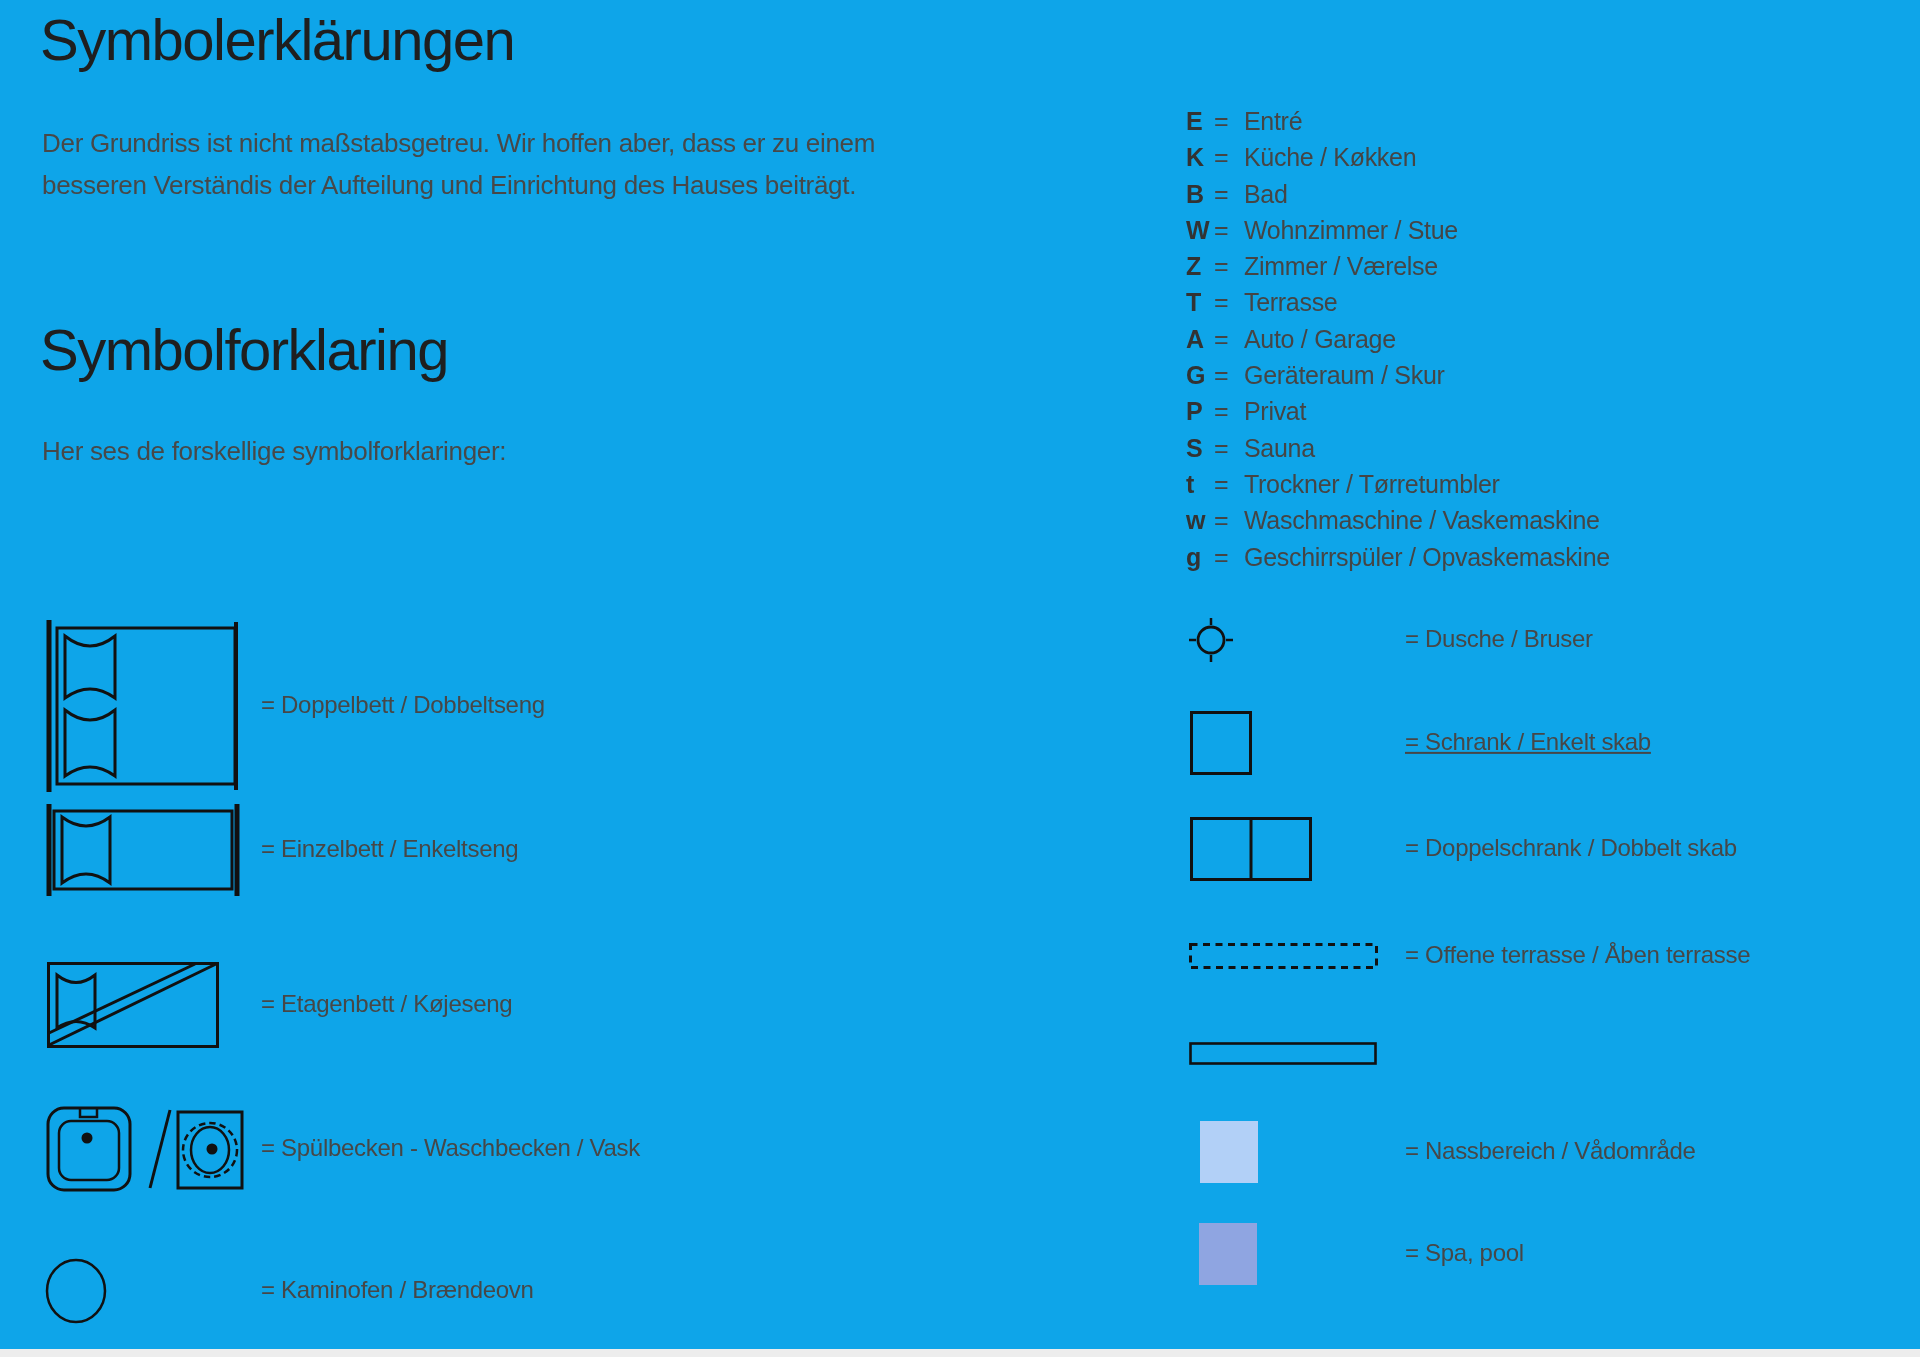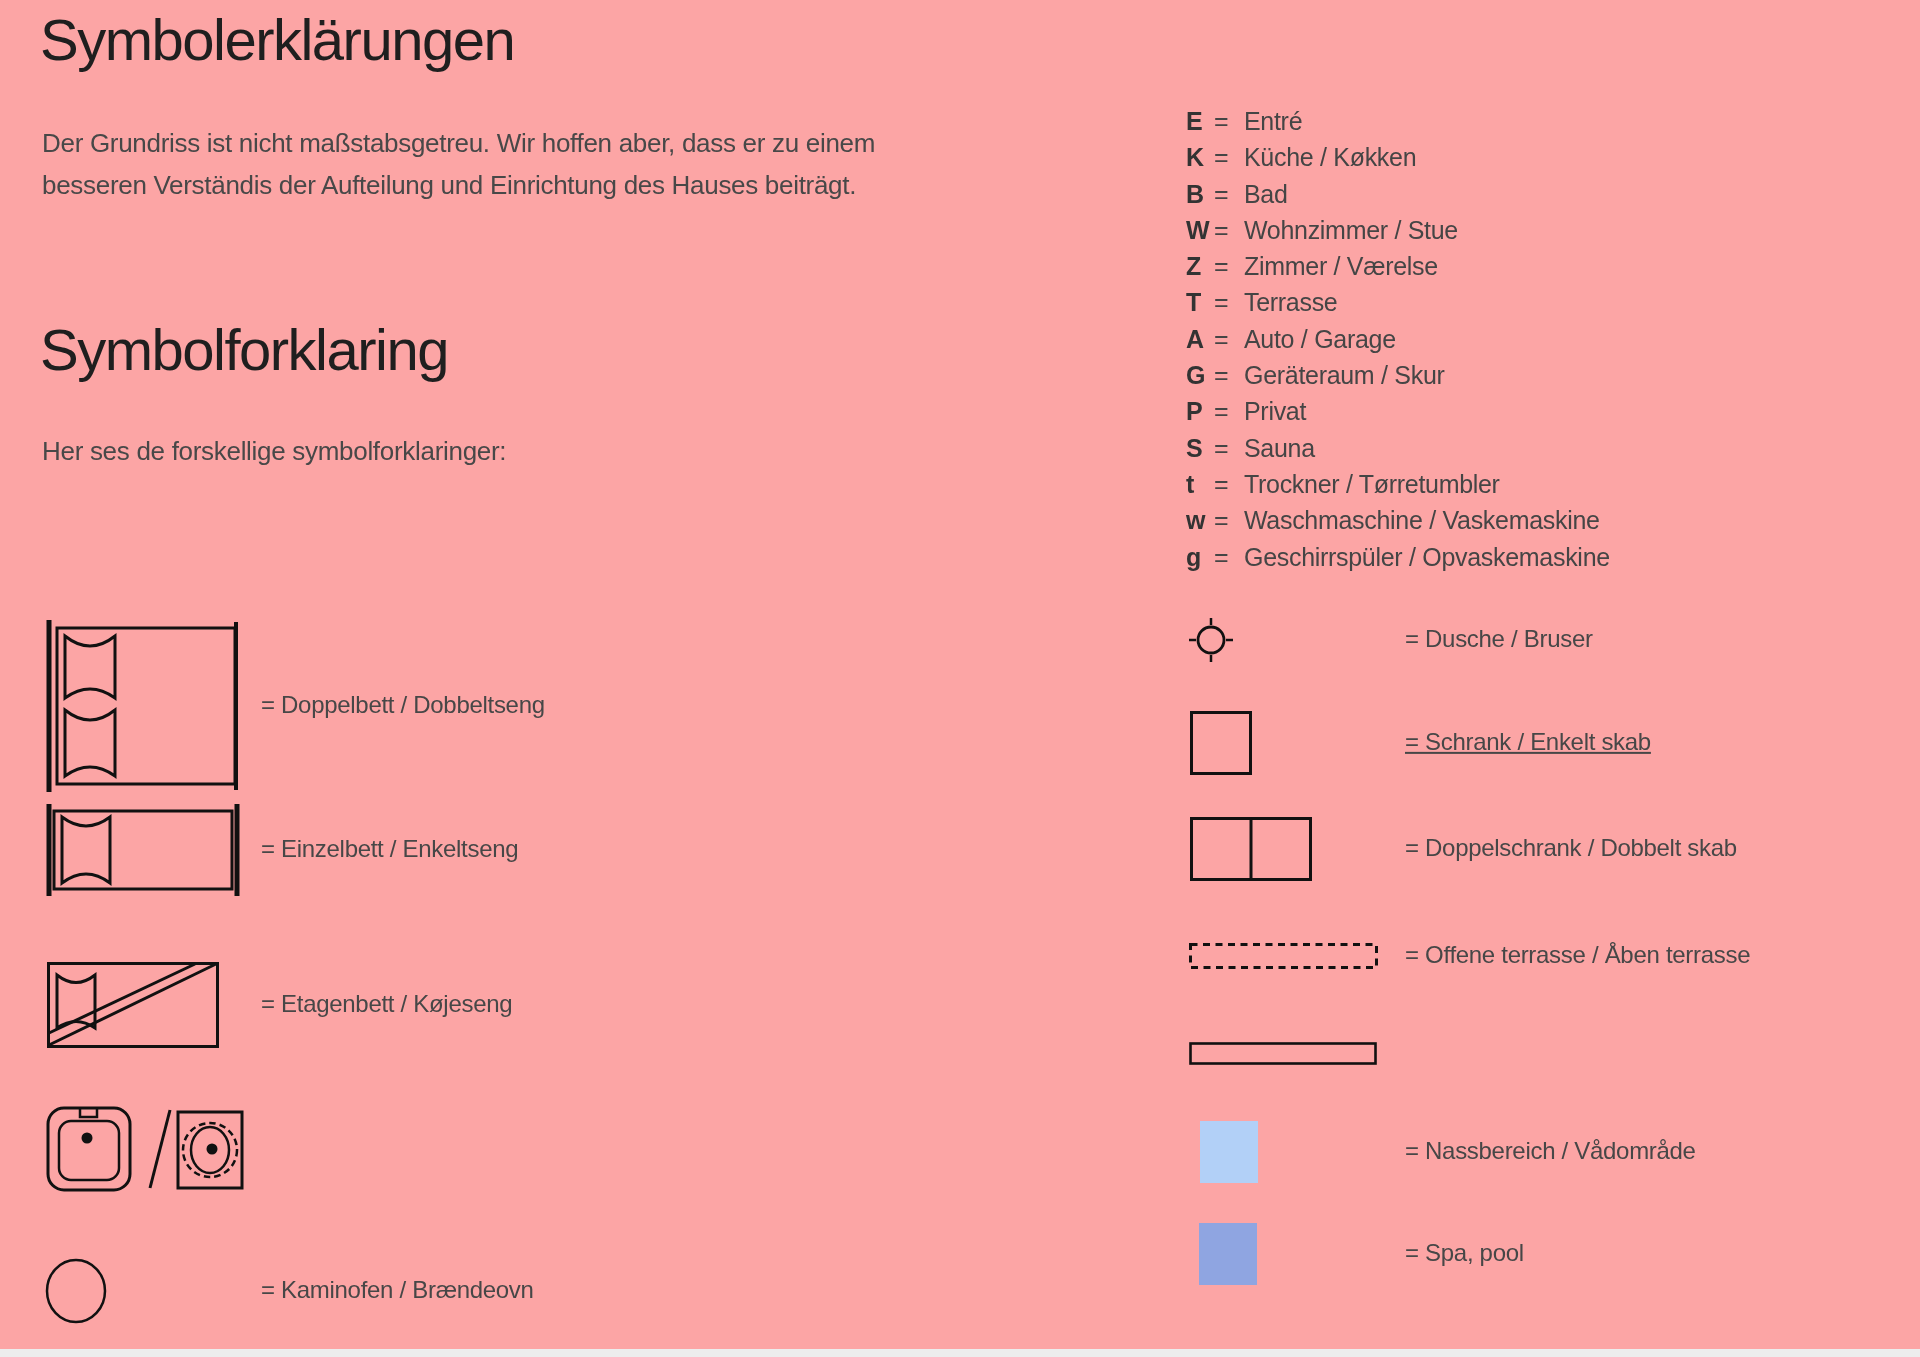--- a/index.html
+++ b/index.html
@@ -1,18 +1,18 @@
 <!DOCTYPE html>
 <html><head>
 <meta charset="utf-8">
 <style>
   * { margin:0; padding:0; box-sizing:border-box; }
   html,body { background:#ffffff; }
   .page {
-    position:relative; width:1920px; height:1357px; background:#fca5a5;
+    position:relative; width:1920px; height:1357px; background:#0ea5e9;
     font-family:"Liberation Sans", sans-serif; overflow:hidden;
   }
   .title {
     position:absolute; font-size:58px; font-weight:400; color:#1f1f1f;
     letter-spacing:-1.5px; white-space:nowrap;
   }
   .para {
     position:absolute; font-size:26px; color:#484848; line-height:42px;
     letter-spacing:-0.3px; white-space:nowrap;
   }
@@ -151,20 +151,21 @@
       <path d="M34,5 L34,13 L51,13 L51,5" stroke-width="2.5"></path>
       <rect x="13" y="17" width="60" height="59" rx="12" stroke-width="2.5"></rect>
       <circle cx="41" cy="34" r="5.5" fill="#111111" stroke="none"></circle>
       <line x1="104" y1="84" x2="124" y2="6" stroke-width="3"></line>
       <rect x="132" y="8" width="64" height="76" stroke-width="3"></rect>
       <circle cx="164" cy="46" r="27" stroke-width="2.5" stroke-dasharray="6.5 4"></circle>
       <ellipse cx="164" cy="46" rx="19" ry="23" stroke-width="2.5"></ellipse>
       <circle cx="166" cy="45" r="5.5" fill="#111111" stroke="none"></circle>
     </svg>
   </div>
+  <div class="sym-label" style="left:261px; top:1149px;">= Spülbecken - Waschbecken / Vask</div>
 
   <div class="sym-icon" style="left:44px; top:1258px;">
     <svg width="64" height="66" viewBox="0 0 64 66" fill="none" stroke="#111111">
       <ellipse cx="32" cy="33" rx="29" ry="31" stroke-width="2.5"></ellipse>
     </svg>
   </div>
   <div class="sym-label" style="left:261px; top:1291px;">= Kaminofen / Brændeovn</div>
 
   <div class="sym-icon" style="left:1188px; top:617px;">
     <svg width="46" height="46" viewBox="0 0 46 46" fill="none" stroke="#111111">

